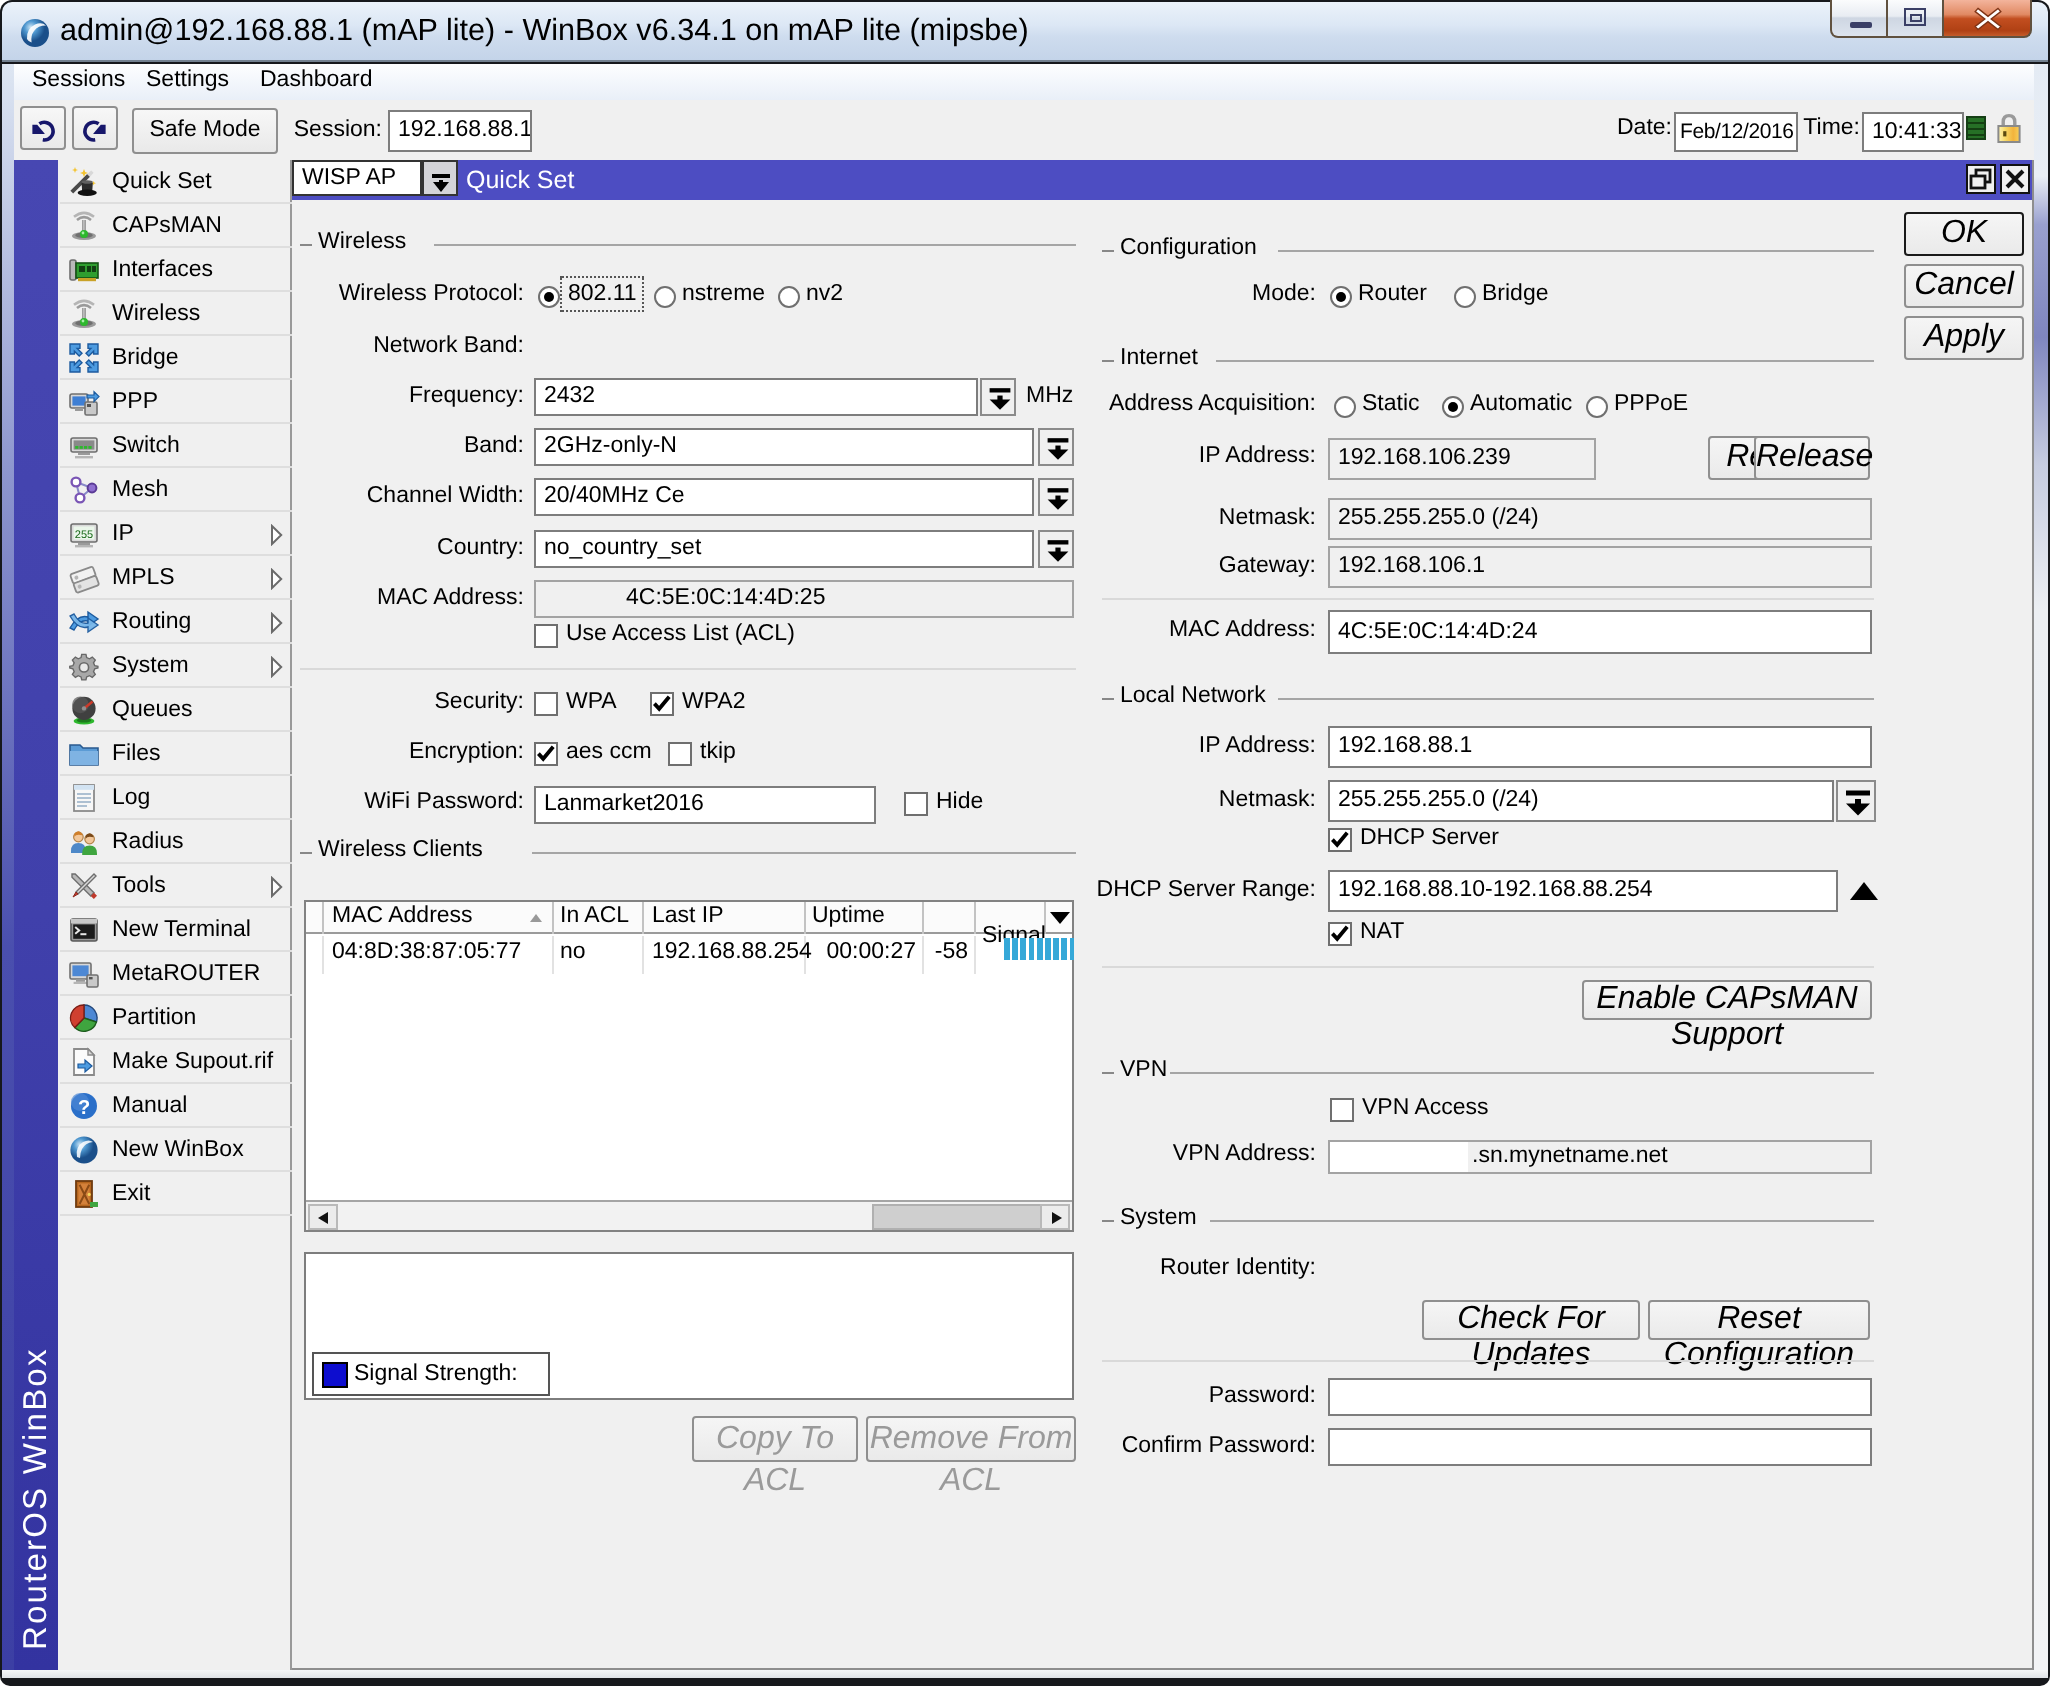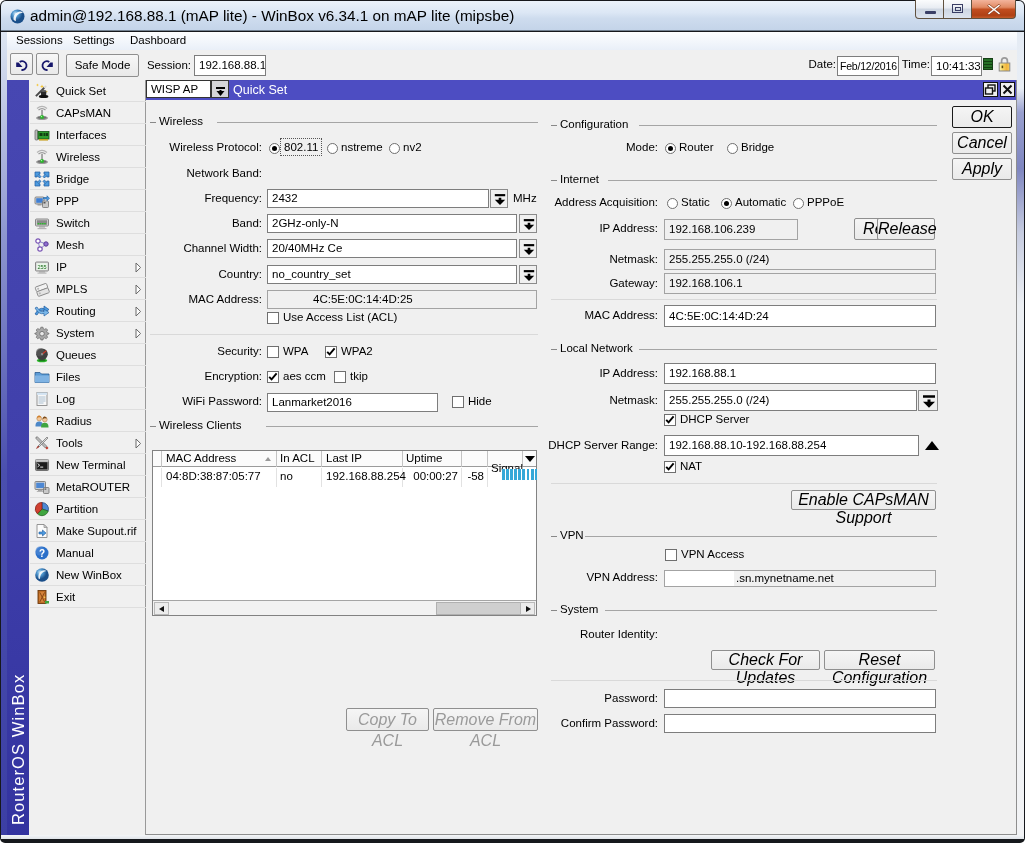--- a/index.html
+++ b/index.html
@@ -550,20 +550,26 @@
   <div class="abs" style="left:0px;top:149px;width:383px;height:15px;background:#f2f2f2;border-top:1px solid #a5a5a5;">
           <div class="abs" style="left:1px;top:1px;width:15px;height:13px;background:#ececec;border:1px solid #b9b9b9;">
             <div class="abs" style="left:4px;top:3px;width:0;height:0;border-top:3.5px solid transparent;border-bottom:3.5px solid transparent;border-right:5px solid #111;"></div>
           </div>
           <div class="abs" style="left:283px;top:1px;width:85px;height:13px;background:#cfcfcf;border:1px solid #b0b0b0;"></div>
           <div class="abs" style="left:367px;top:1px;width:15px;height:13px;background:#ececec;border:1px solid #b9b9b9;">
             <div class="abs" style="left:5px;top:3px;width:0;height:0;border-top:3.5px solid transparent;border-bottom:3.5px solid transparent;border-left:5px solid #111;"></div>
           </div>
         </div>
   </div>
+  <div class="abs" style="left:6px;top:546px;width:385px;height:74px;background:#fff;border:1px solid #7d7d7d;">
+        <div class="abs" style="left:3px;top:49px;width:119px;height:22px;background:#fff;border:1px solid #555;">
+          <div class="abs" style="left:4px;top:4px;width:13px;height:13px;background:#0d0dcf;border:1px solid #000;"></div>
+          <div class="abs" style="left:20px;top:4px;">Signal Strength:</div>
+        </div>
+      </div>
   <div class="btn" style="left:200px;top:628px;width:83px;height:23px;line-height:21px;color:#9a9a9a;">Copy To ACL</div>
   <div class="btn" style="left:287px;top:628px;width:105px;height:23px;line-height:21px;color:#9a9a9a;">Remove From ACL</div>
   <div class="btn" style="left:806px;top:26px;width:60px;height:22px;line-height:20px;border:1.5px solid #1a1a1a;">OK</div>
   <div class="btn" style="left:806px;top:52px;width:60px;height:22px;line-height:20px;">Cancel</div>
   <div class="btn" style="left:806px;top:78px;width:60px;height:22px;line-height:20px;">Apply</div>
   <div class="ghead" style="left:405px;top:39px;width:386px;">
         <i class="dash"></i>
         <span class="txt">Configuration</span>
         <b class="line" style="left:88px;right:0;"></b>
       </div>

